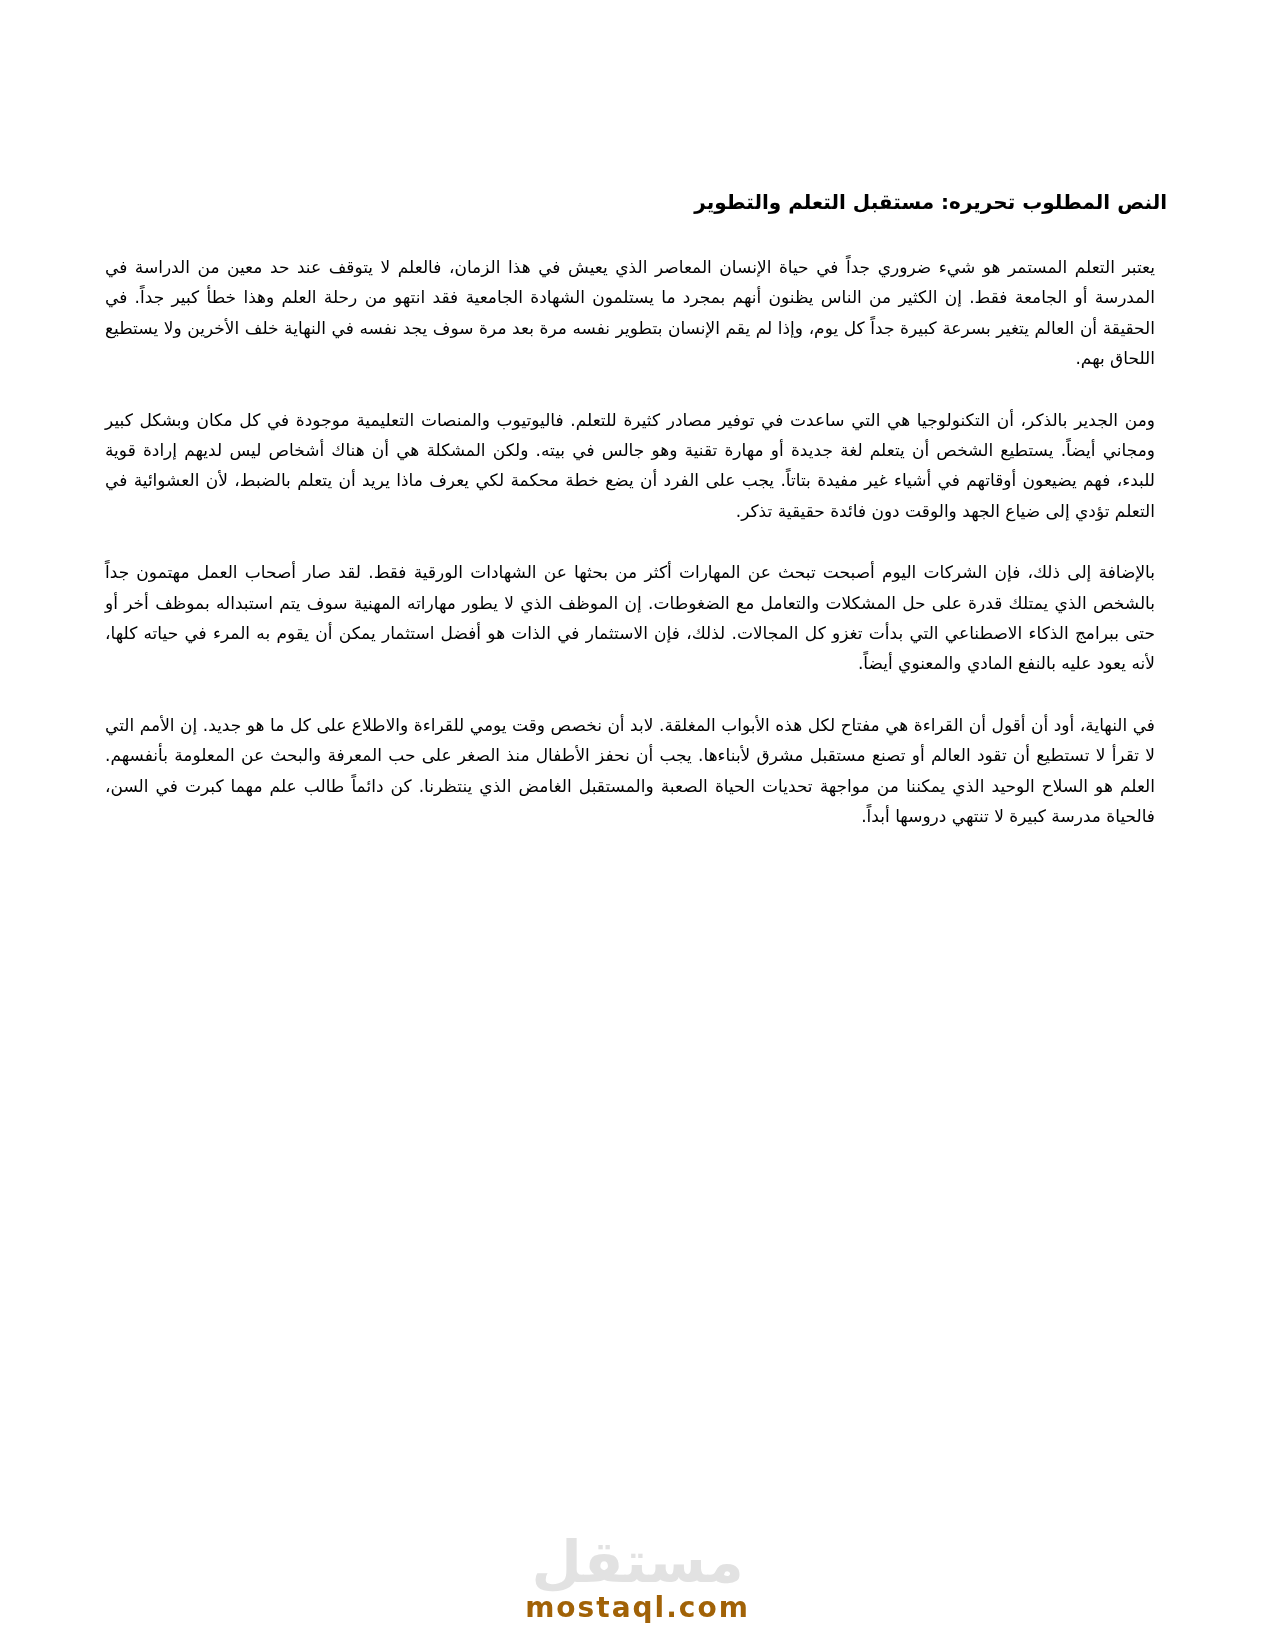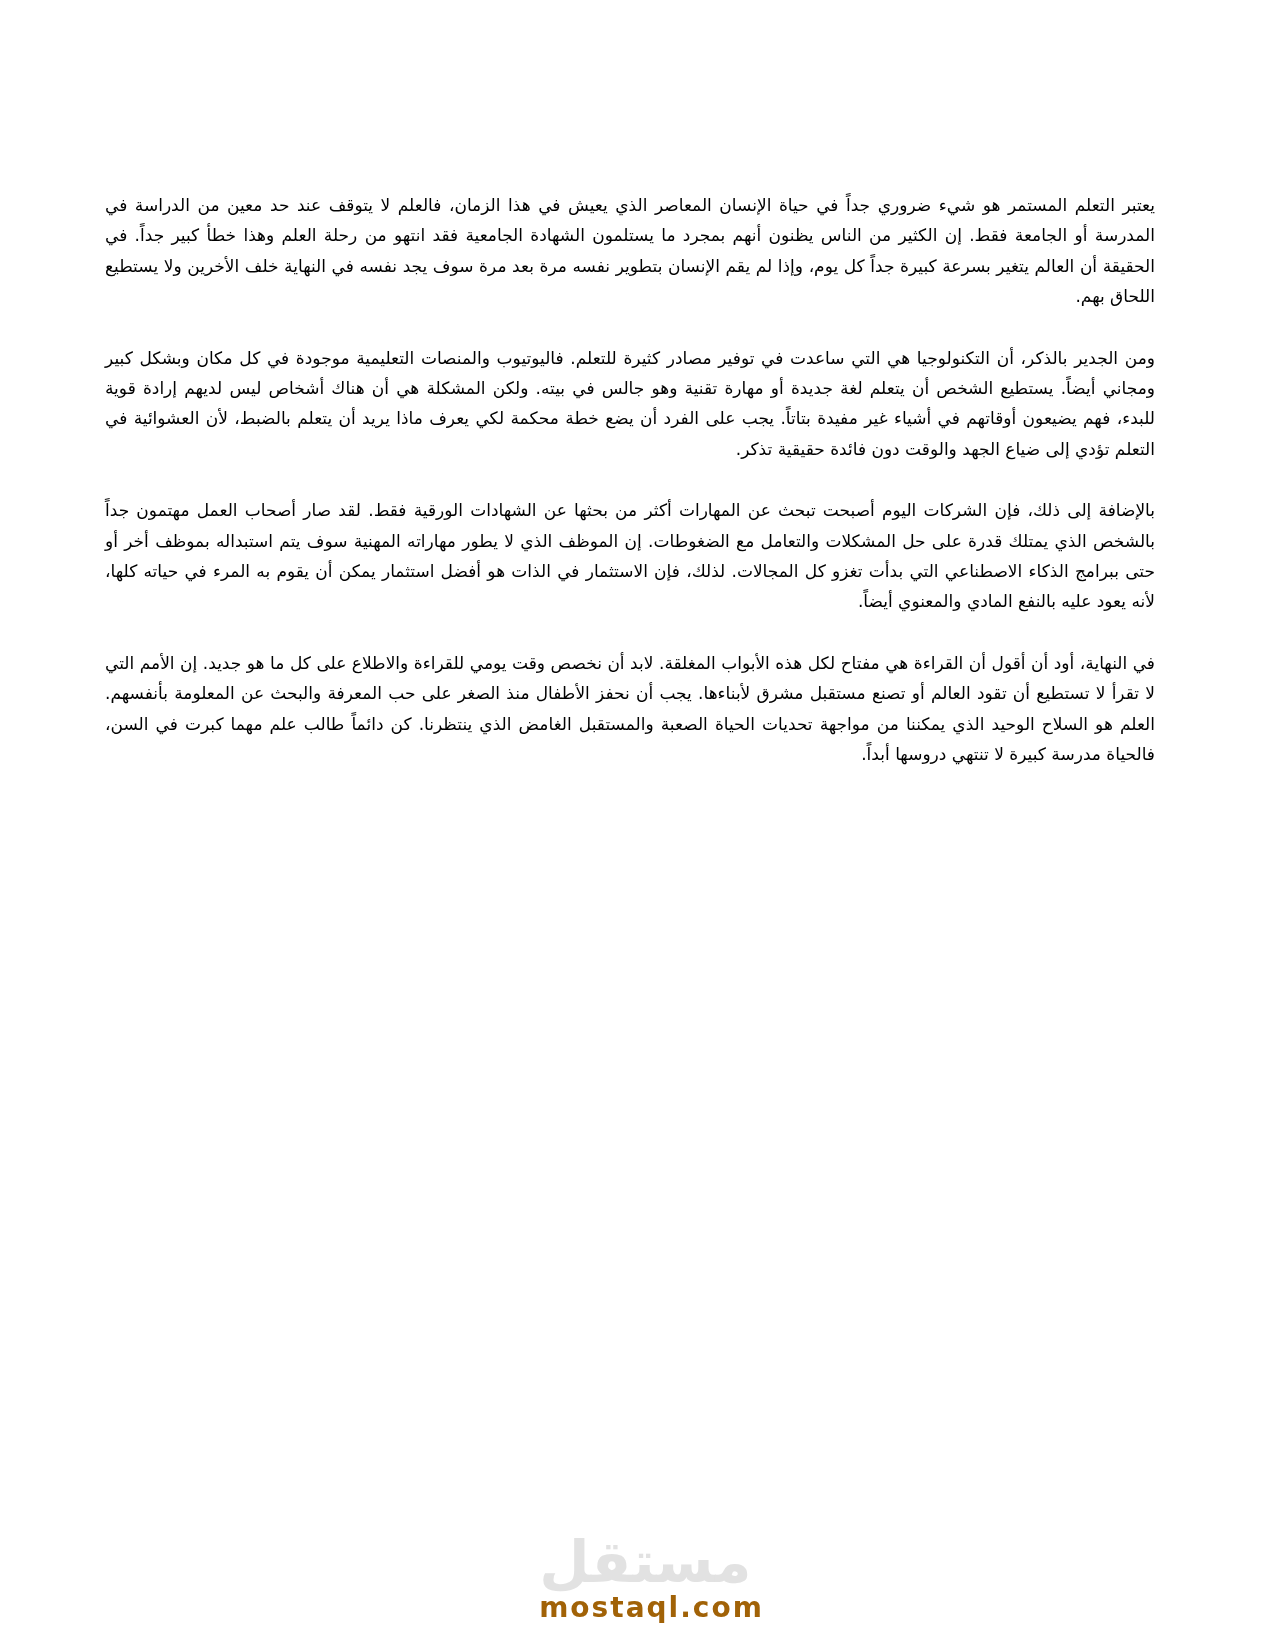--- a/index.html
+++ b/index.html
@@ -35,23 +35,22 @@
     line-height: 30.4px;
     text-align: justify;
     text-justify: inter-word;
     margin: 0 12px 31px 0;
   }
   .watermark {
     position: absolute;
     top: 1533px;
     left: 50%;
     transform: translateX(-50%);
-    text-align: left;
+    text-align: center;
     user-select: none;
-    margin-left: 14px;
   }
   .watermark-logo {
     font-size: 58px;
     font-weight: bold;
     line-height: 58px;
     color: #e2e2e2;
     letter-spacing: 1px;
   }
   .watermark-site {
     font-size: 28px;
@@ -62,20 +61,21 @@
     direction: ltr;
     margin-top: 2px;
   }
 </style>
 </head>
 <body>
 
 <div class="page">
 
   <div class="doc-content">
+    <h1 class="doc-title">النص المطلوب تحريره: مستقبل التعلم والتطوير</h1>
 
     <p class="doc-paragraph">يعتبر التعلم المستمر هو شيء ضروري جداً في حياة الإنسان المعاصر الذي يعيش في هذا الزمان، فالعلم لا يتوقف عند حد معين من الدراسة في المدرسة أو الجامعة فقط. إن الكثير من الناس يظنون أنهم بمجرد ما يستلمون الشهادة الجامعية فقد انتهو من رحلة العلم وهذا خطأ كبير جداً. في الحقيقة أن العالم يتغير بسرعة كبيرة جداً كل يوم، وإذا لم يقم الإنسان بتطوير نفسه مرة بعد مرة سوف يجد نفسه في النهاية خلف الأخرين ولا يستطيع اللحاق بهم.</p>
 
     <p class="doc-paragraph">ومن الجدير بالذكر، أن التكنولوجيا هي التي ساعدت في توفير مصادر كثيرة للتعلم. فاليوتيوب والمنصات التعليمية موجودة في كل مكان وبشكل كبير ومجاني أيضاً. يستطيع الشخص أن يتعلم لغة جديدة أو مهارة تقنية وهو جالس في بيته. ولكن المشكلة هي أن هناك أشخاص ليس لديهم إرادة قوية للبدء، فهم يضيعون أوقاتهم في أشياء غير مفيدة بتاتاً. يجب على الفرد أن يضع خطة محكمة لكي يعرف ماذا يريد أن يتعلم بالضبط، لأن العشوائية في التعلم تؤدي إلى ضياع الجهد والوقت دون فائدة حقيقية تذكر.</p>
 
     <p class="doc-paragraph">بالإضافة إلى ذلك، فإن الشركات اليوم أصبحت تبحث عن المهارات أكثر من بحثها عن الشهادات الورقية فقط. لقد صار أصحاب العمل مهتمون جداً بالشخص الذي يمتلك قدرة على حل المشكلات والتعامل مع الضغوطات. إن الموظف الذي لا يطور مهاراته المهنية سوف يتم استبداله بموظف أخر أو حتى ببرامج الذكاء الاصطناعي التي بدأت تغزو كل المجالات. لذلك، فإن الاستثمار في الذات هو أفضل استثمار يمكن أن يقوم به المرء في حياته كلها، لأنه يعود عليه بالنفع المادي والمعنوي أيضاً.</p>
 
     <p class="doc-paragraph">في النهاية، أود أن أقول أن القراءة هي مفتاح لكل هذه الأبواب المغلقة. لابد أن نخصص وقت يومي للقراءة والاطلاع على كل ما هو جديد. إن الأمم التي لا تقرأ لا تستطيع أن تقود العالم أو تصنع مستقبل مشرق لأبناءها. يجب أن نحفز الأطفال منذ الصغر على حب المعرفة والبحث عن المعلومة بأنفسهم. العلم هو السلاح الوحيد الذي يمكننا من مواجهة تحديات الحياة الصعبة والمستقبل الغامض الذي ينتظرنا. كن دائماً طالب علم مهما كبرت في السن، فالحياة مدرسة كبيرة لا تنتهي دروسها أبداً.</p>
   </div>
 

